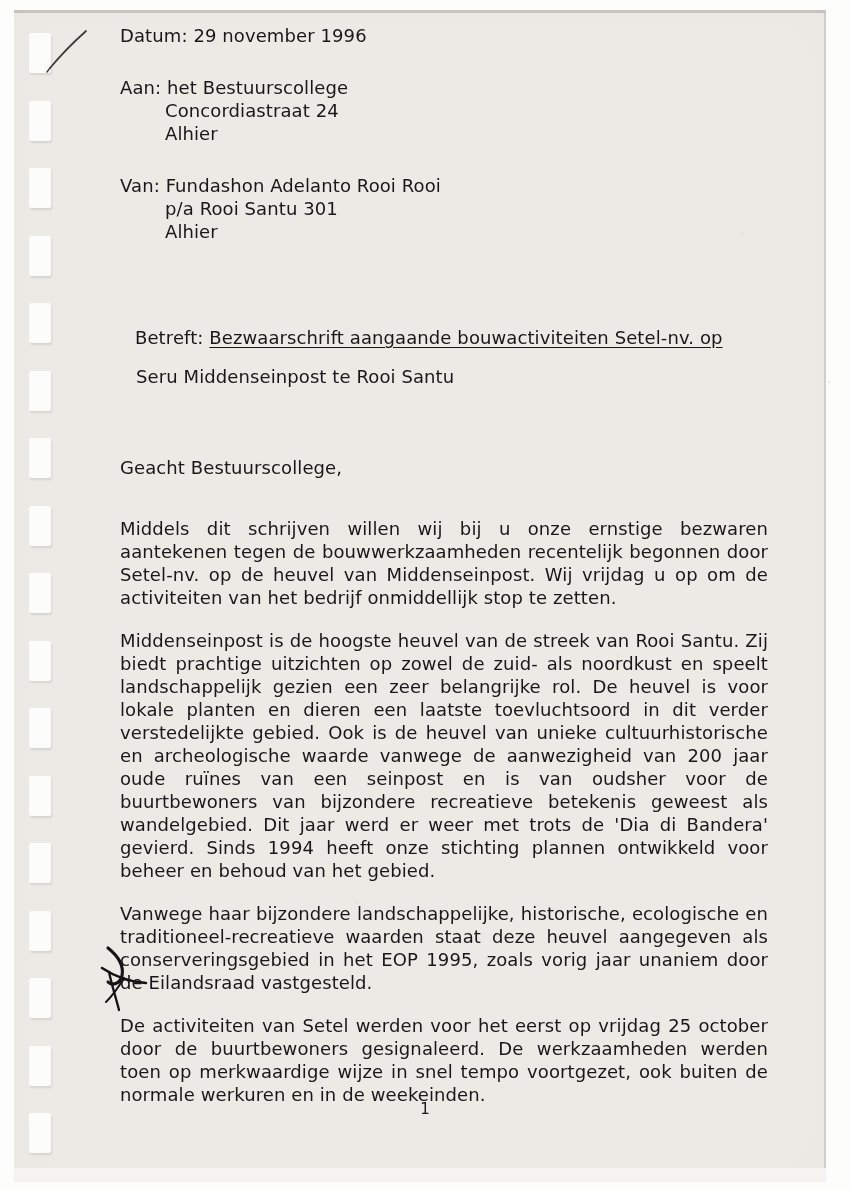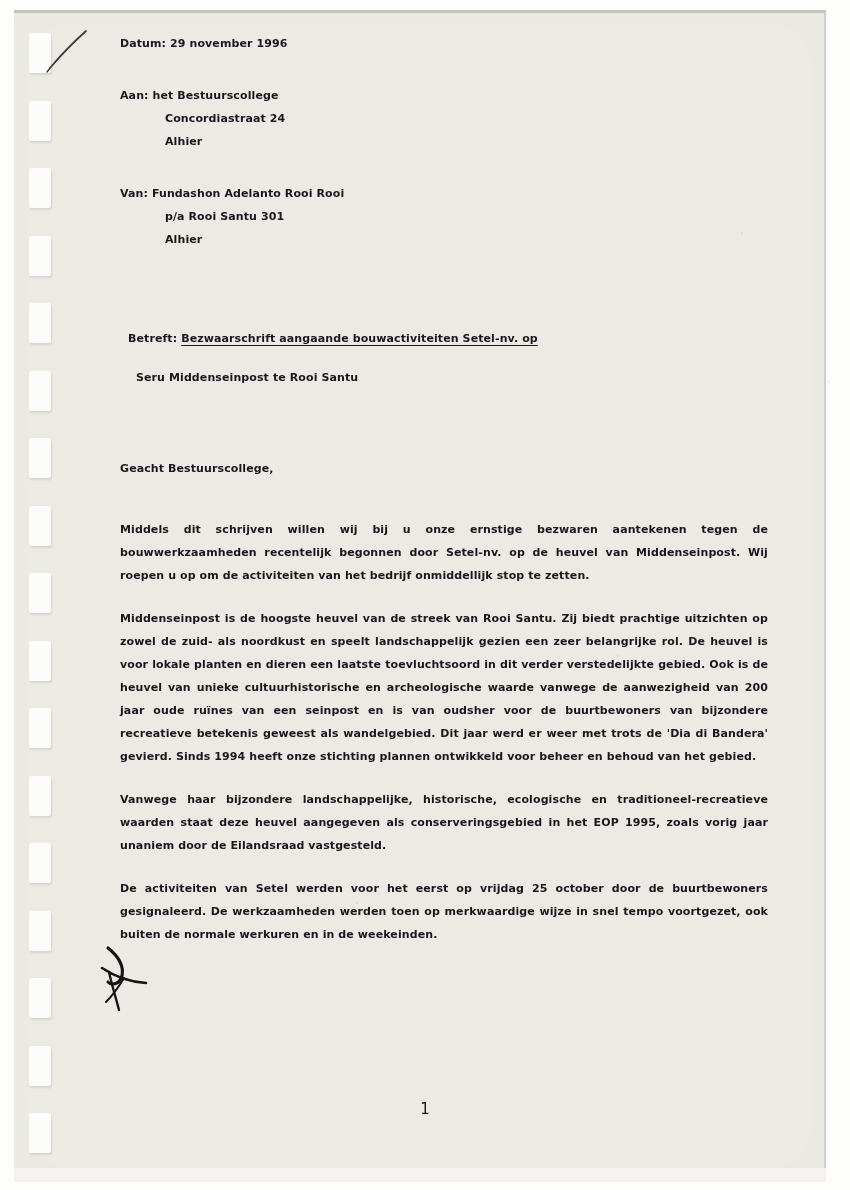--- a/index.html
+++ b/index.html
@@ -81,47 +81,46 @@
     top: 942px;
     width: 60px;
     height: 72px;
     pointer-events: none;
   }
 
   
   #letter {
     position: absolute;
     left: 120px;
-    top: 32px;
+    top: 24px;
     width: 648px;
     color: #18181a;
-    font-size: 11px;
+    font-size: 18px;
     line-height: 23px;
     letter-spacing: 0.1px;
-    font-weight: bold;
   }
   .block {
     margin: 0 0 18px 0;
   }
   .line { white-space: pre; }
   .indent { padding-left: 45px; }
 
   .gap-sm { height: 11px; }
   .gap-md { height: 20px; }
   .gap-lg { height: 30px; }
 
   .para {
     margin: 0;
     text-align: justify;
     text-justify: inter-word;
   }
 
   
   #subject {
-    margin: 8px;
+    margin: 15px;
     text-align: justify;
     text-justify: inter-word;
   }
   #subject .u {
     text-decoration: underline;
     text-underline-offset: 3px;
   }
   #subject-line2 {
     margin: 16px;
     text-align: left;
@@ -229,21 +228,21 @@
 
     <div class="gap-lg"></div>
     <div class="gap-md"></div>
 
     <div class="block">
       <div class="line">Geacht Bestuurscollege,</div>
     </div>
 
     <div class="gap-md"></div>
 
-    <p class="para">Middels dit schrijven willen wij bij u onze ernstige bezwaren aantekenen tegen de bouwwerkzaamheden recentelijk begonnen door Setel-nv. op de heuvel van Middenseinpost. Wij roepen u op om de activiteiten van het bedrijf onmiddellijk stop te zetten.</p>
+    <p class="para">Middels dit schrijven willen wij bij u onze ernstige bezwaren aantekenen tegen de bouwwerkzaamheden recentelijk begonnen door Setel-nv. op de heuvel van Middenseinpost. Wij vrijdag u op om de activiteiten van het bedrijf onmiddellijk stop te zetten.</p>
     <div class="gap-md"></div>
 
     <p class="para">Middenseinpost is de hoogste heuvel van de streek van Rooi Santu. Zij biedt prachtige uitzichten op zowel de zuid- als noordkust en speelt landschappelijk gezien een zeer belangrijke rol. De heuvel is voor lokale planten en dieren een laatste toevluchtsoord in dit verder verstedelijkte gebied. Ook is de heuvel van unieke cultuurhistorische en archeologische waarde vanwege de aanwezigheid van 200 jaar oude ruïnes van een seinpost en is van oudsher voor de buurtbewoners van bijzondere recreatieve betekenis geweest als wandelgebied. Dit jaar werd er weer met trots de 'Dia di Bandera' gevierd.  Sinds 1994 heeft onze stichting plannen ontwikkeld voor beheer en behoud van het gebied.</p>
     <div class="gap-md"></div>
 
     <p class="para">Vanwege haar bijzondere landschappelijke, historische, ecologische en traditioneel-recreatieve waarden staat deze heuvel aangegeven als conserveringsgebied in het EOP 1995, zoals vorig jaar unaniem door de Eilandsraad vastgesteld.</p>
     <div class="gap-md"></div>
 
     <p class="para">De activiteiten van Setel werden voor het eerst op vrijdag 25 october door de buurtbewoners gesignaleerd. De werkzaamheden werden toen op merkwaardige wijze in snel tempo voortgezet, ook buiten de normale werkuren en in de weekeinden.</p>
 

